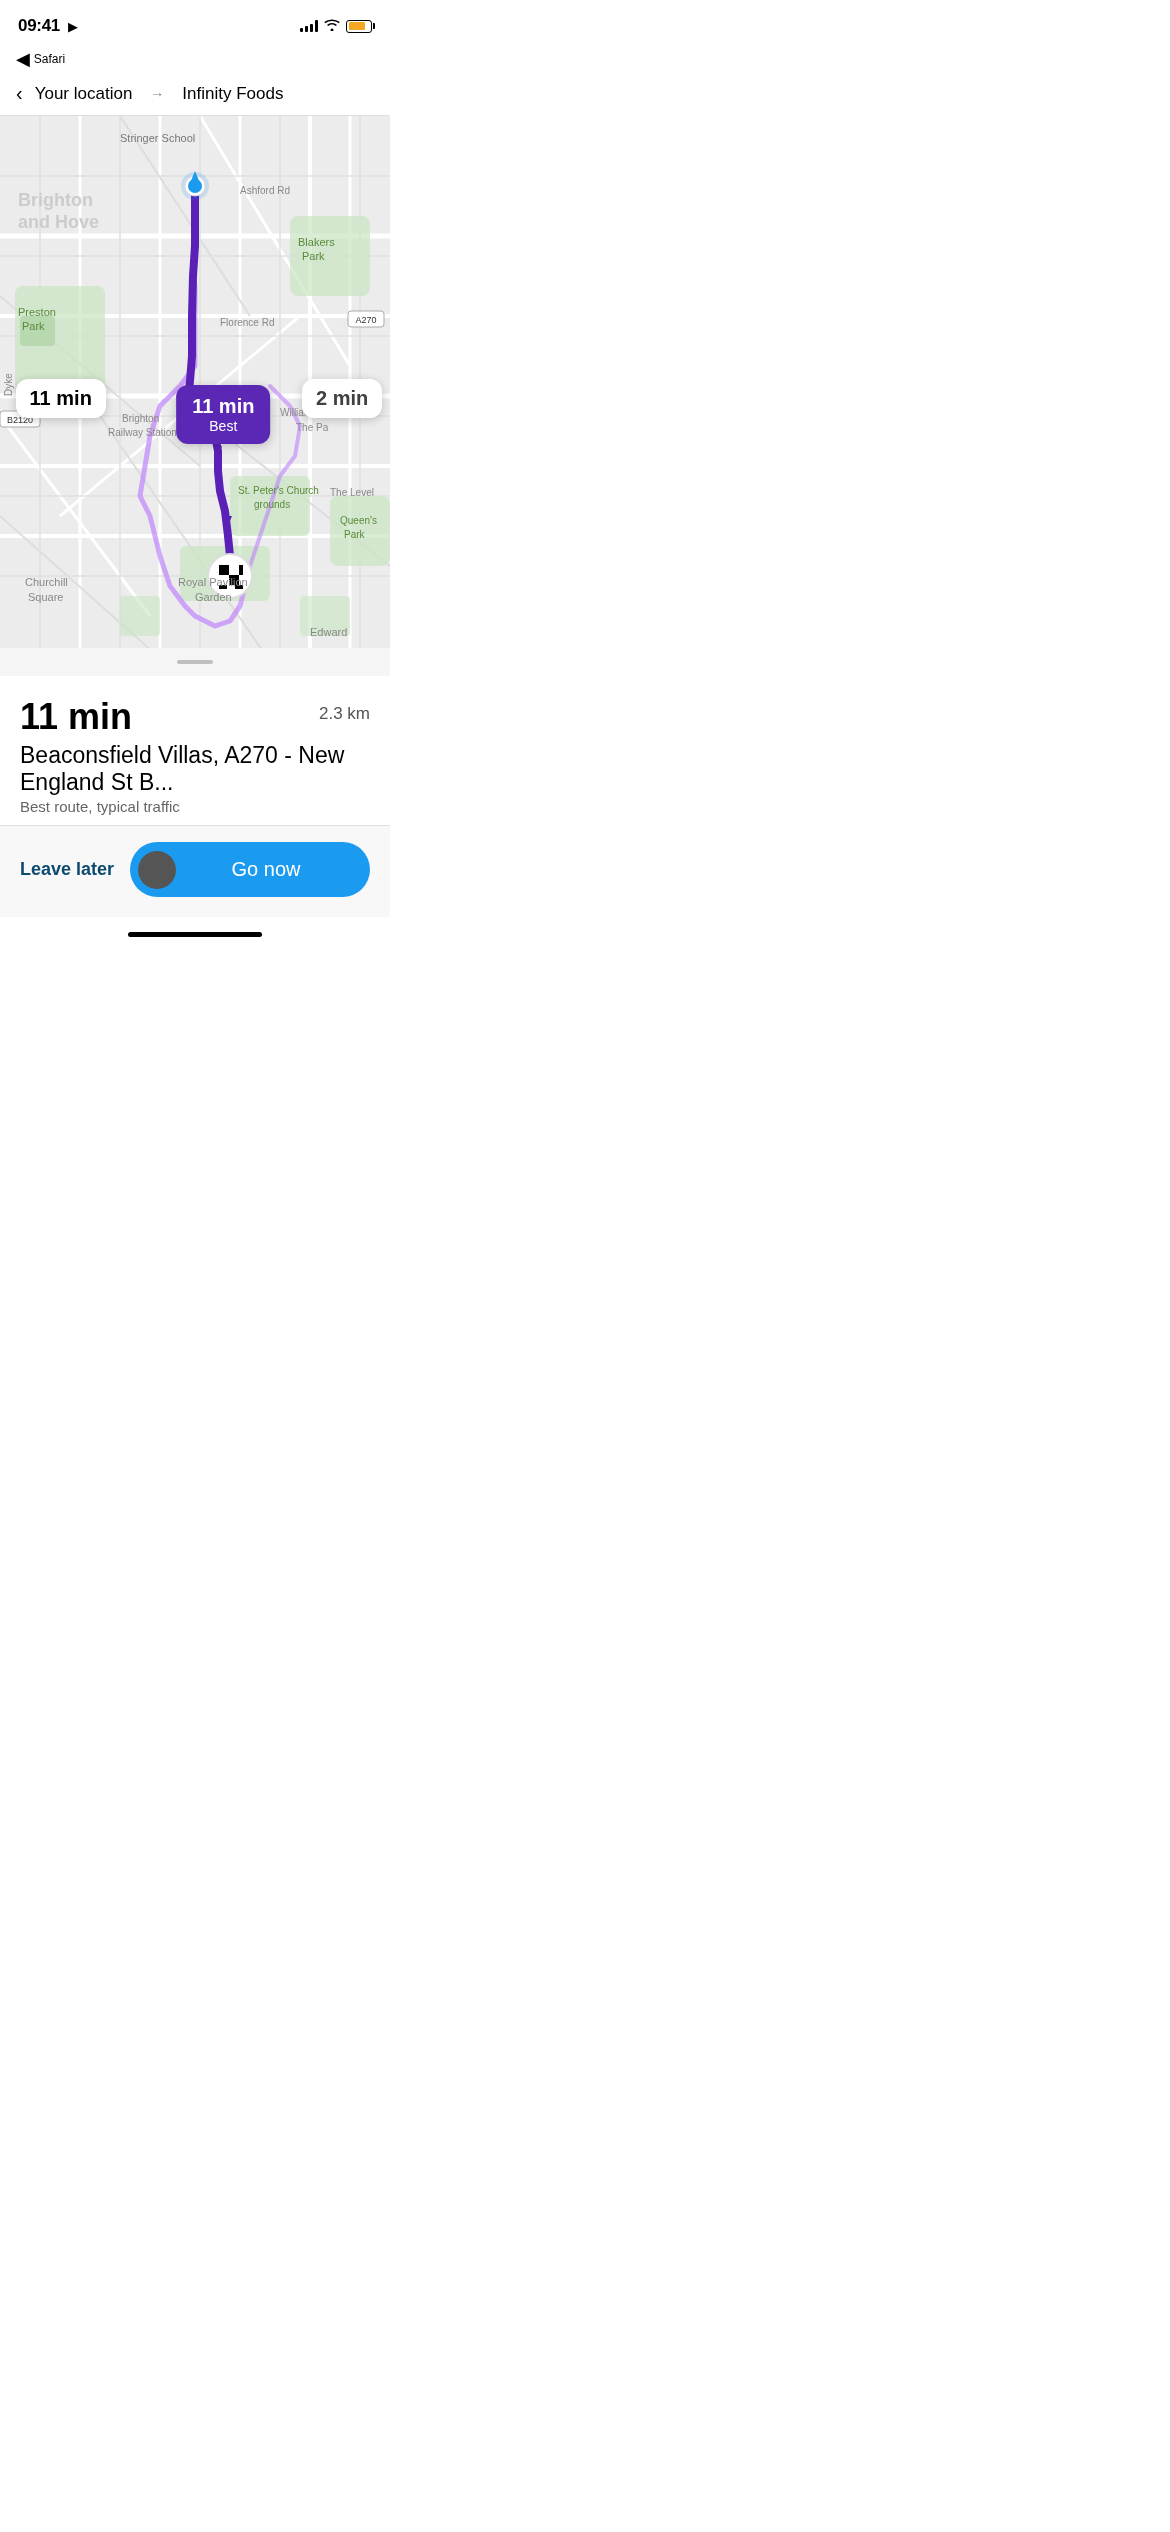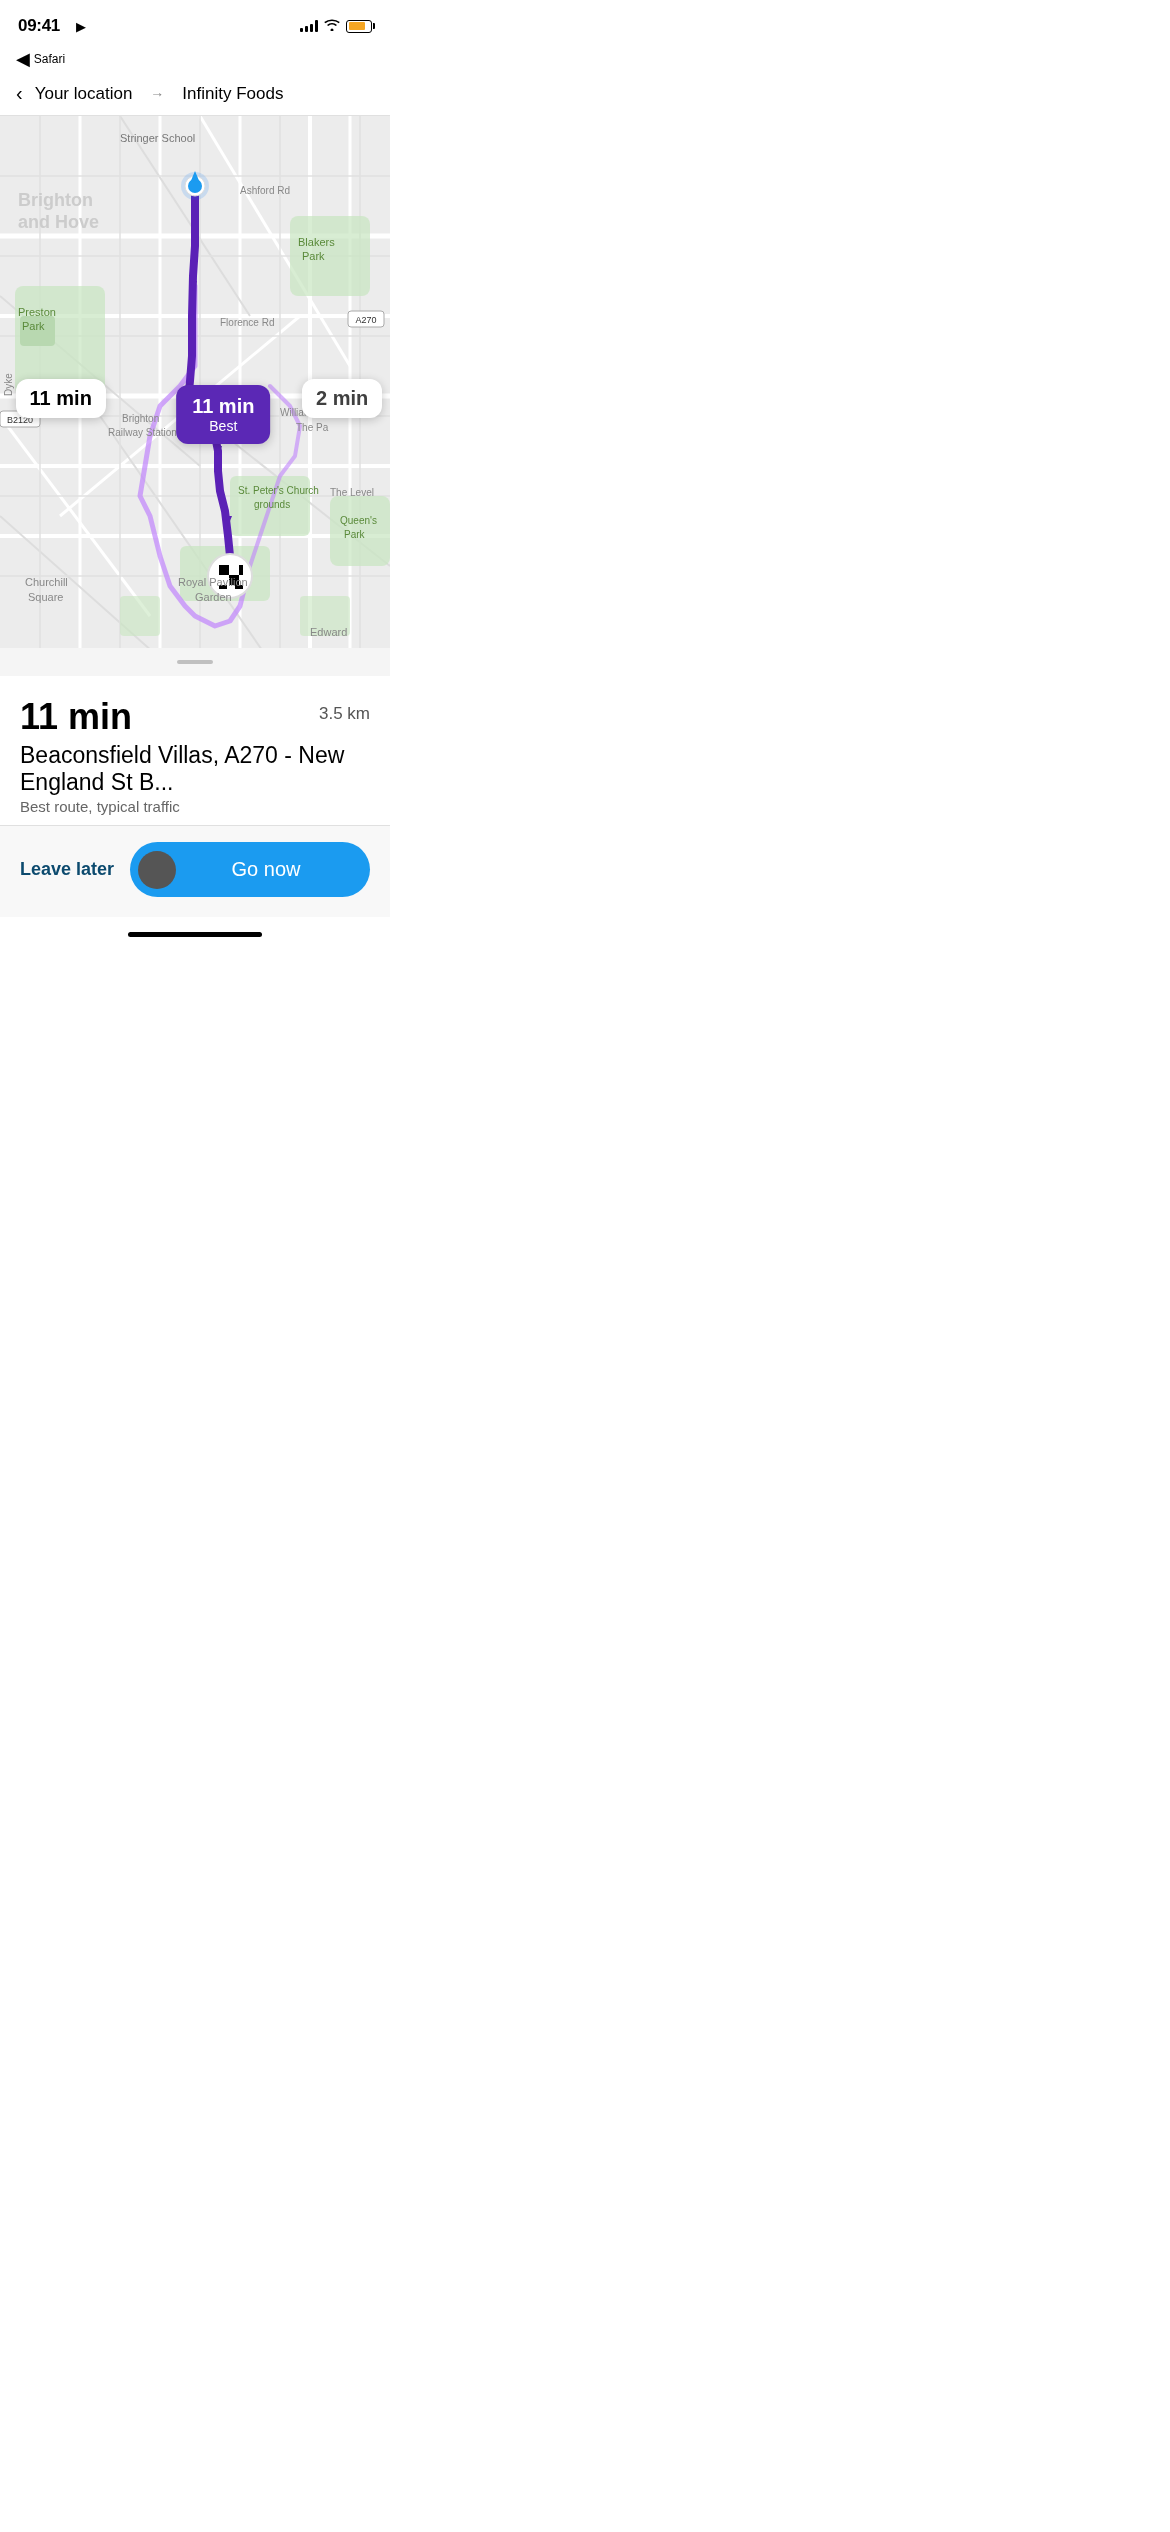--- a/index.html
+++ b/index.html
@@ -261,21 +261,21 @@
       width: 134px;
       height: 5px;
       background: #000;
       border-radius: 3px;
     }
   </style>
 </head>
 <body>
 
 <div class="status-bar">
-  <div style="display:flex;align-items:center;gap:16px;">
+  <div style="display:flex;align-items:center;gap:8px;">
     <span class="status-time">09:41</span>
     <span style="font-size:13px;">▶</span>
   </div>
   <div class="status-icons">
     <div class="signal-bars">
       <span style="height:30%"></span>
       <span style="height:50%"></span>
       <span style="height:70%"></span>
       <span style="height:100%"></span>
     </div>
@@ -456,21 +456,21 @@
 
   
   <div class="drag-handle">
     <div class="drag-pill"></div>
   </div>
 </div>
 
 <div class="bottom-panel">
   <div class="route-header">
     <span class="route-time">11 min</span>
-    <span class="route-distance">3.5 km</span>
+    <span class="route-distance">2.3 km</span>
   </div>
   <div class="route-name">Beaconsfield Villas, A270 - New England St B...</div>
   <div class="route-desc">Best route, typical traffic</div>
 </div>
 
 <div class="action-buttons">
   <button class="leave-later-btn">Leave later</button>
   <button class="go-now-btn">
     <div class="go-now-icon"></div>
     <span class="go-now-label">Go now</span>

